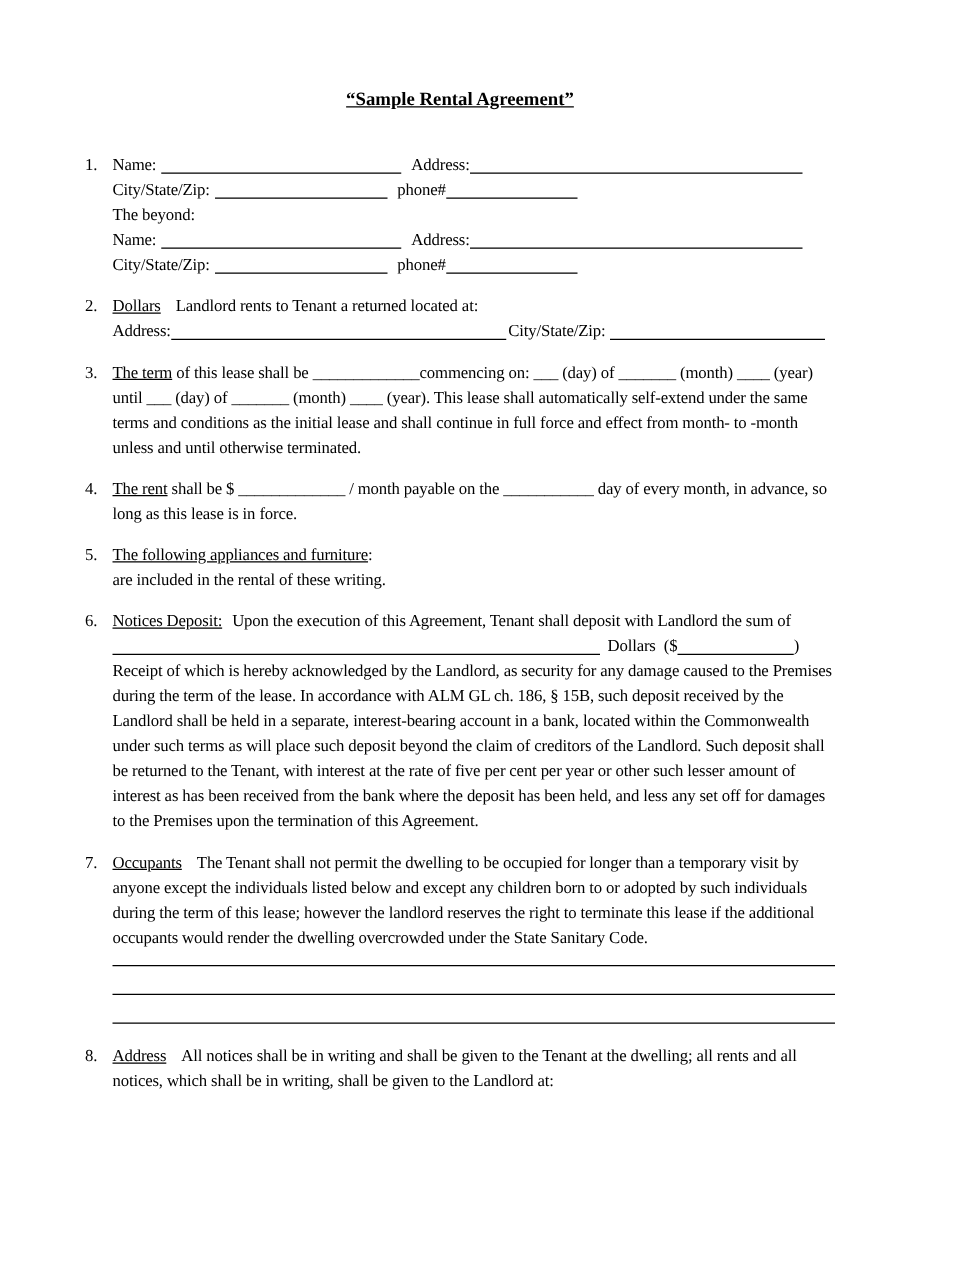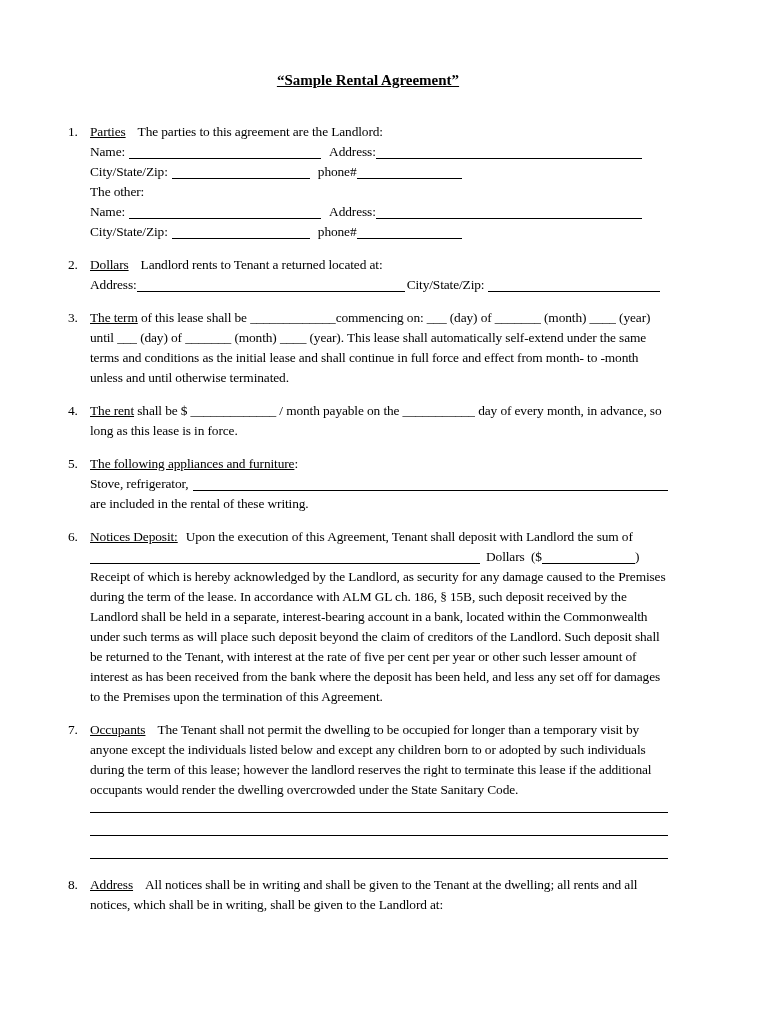--- a/index.html
+++ b/index.html
@@ -45,34 +45,33 @@
 </head>
 <body>
 
 <div class="page">
 
   <h1 class="title t">“Sample Rental Agreement”</h1>
 
   <div class="item first">
     <span class="num t">1.</span>
     <div class="ibody">
-      <p><span class="u t">Parties</span><span class="gap"></span><span class="t">The parties to this agreement are the Landlord:</span></p>
       <div class="frow">
         <span class="lbl t">Name:</span>
         <span class="bl w192 ml4"></span>
         <span class="lbl t ml8">Address:</span>
         <span class="bl grow mr26"></span>
       </div>
       <div class="frow">
         <span class="lbl t">City/State/Zip:</span>
         <span class="bl w138 ml4"></span>
         <span class="lbl t ml8">phone#</span>
         <span class="bl w105"></span>
       </div>
-      <p><span class="t">The other:</span></p>
+      <p><span class="t">The beyond:</span></p>
       <div class="frow">
         <span class="lbl t">Name:</span>
         <span class="bl w192 ml4"></span>
         <span class="lbl t ml8">Address:</span>
         <span class="bl grow mr26"></span>
       </div>
       <div class="frow">
         <span class="lbl t">City/State/Zip:</span>
         <span class="bl w138 ml4"></span>
         <span class="lbl t ml8">phone#</span>
@@ -105,24 +104,20 @@
     <span class="num t">4.</span>
     <div class="ibody">
       <p><span class="u t">The rent</span><span class="t"> shall be $ _____________ / month payable on the ___________ day of every month, in advance, so long as this lease is in force.</span></p>
     </div>
   </div>
 
   <div class="item">
     <span class="num t">5.</span>
     <div class="ibody">
       <p><span class="u t">The following appliances and furniture</span><span class="t">:</span></p>
-      <div class="frow">
-        <span class="lbl t">Stove, refrigerator,</span>
-        <span class="bl grow ml4"></span>
-      </div>
       <p><span class="t">are included in the rental of these writing.</span></p>
     </div>
   </div>
 
   <div class="item">
     <span class="num t">6.</span>
     <div class="ibody">
       <p><span class="u t">Notices Deposit:</span><span class="gap8"></span><span class="t">Upon the execution of this Agreement, Tenant shall deposit with Landlord the sum of</span></p>
       <div class="frow">
         <span class="bl w390"></span>

